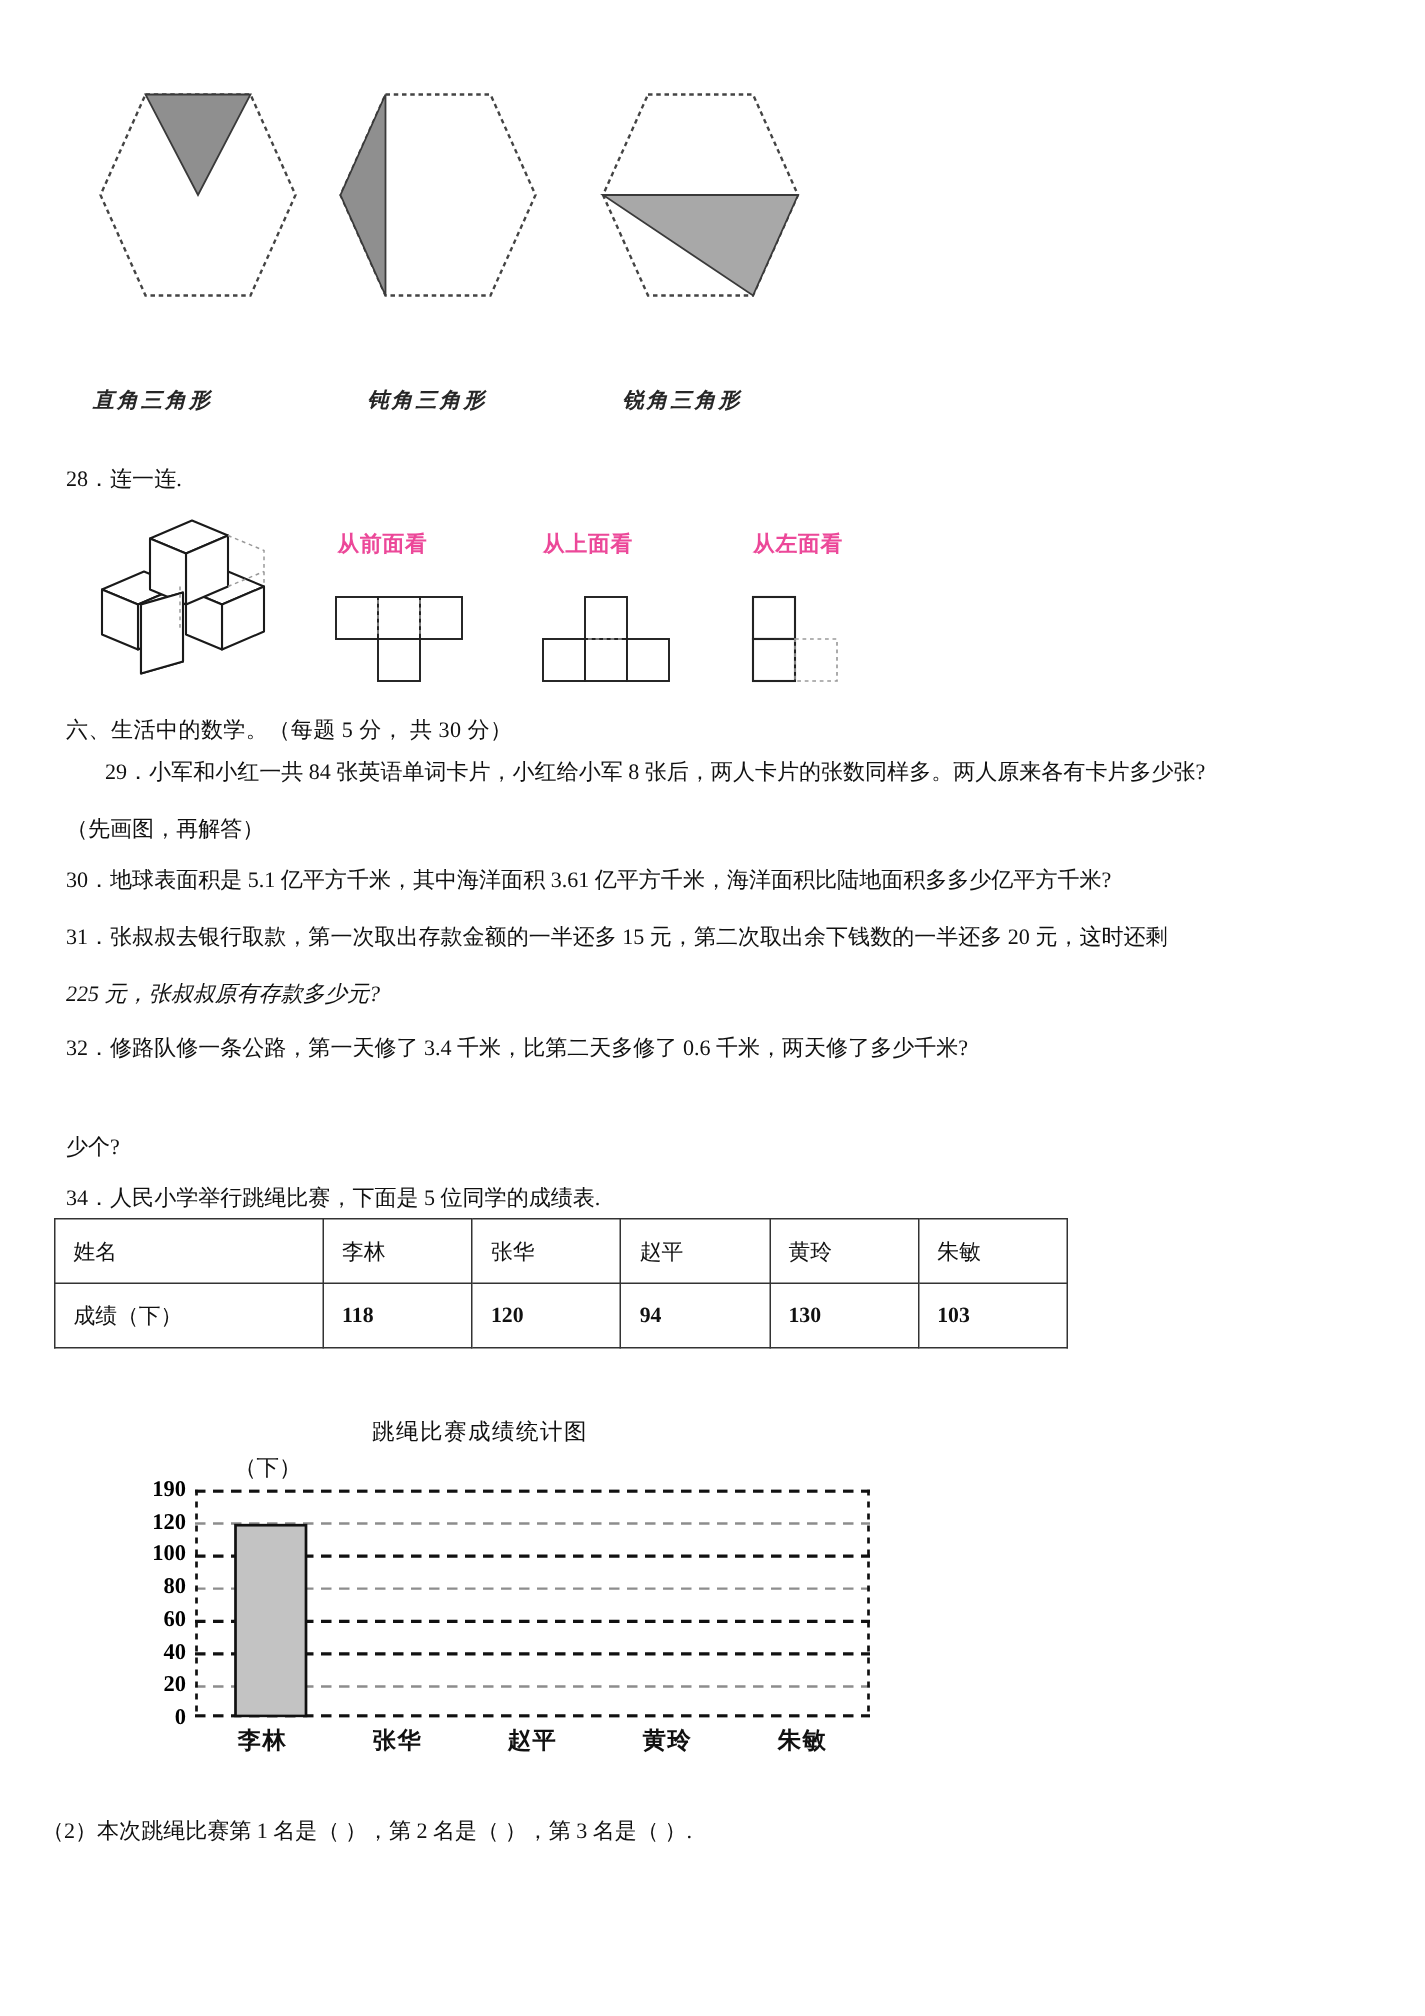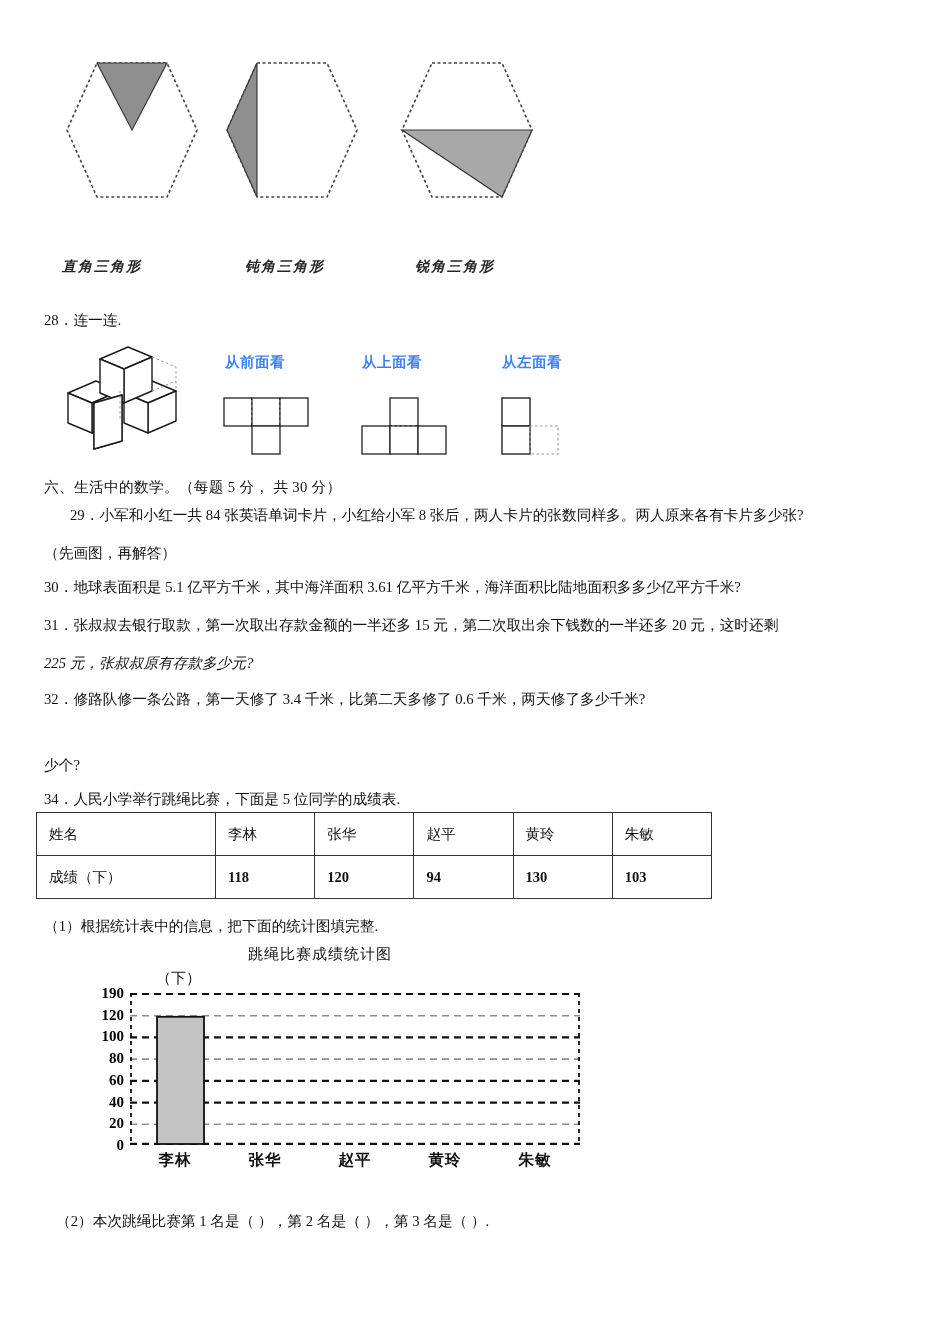--- a/index.html
+++ b/index.html
@@ -53,21 +53,21 @@
     white-space: nowrap;
   }
   .qline.sec { font-size: 14.7px; letter-spacing: .3px; }
 
   
   .view-label {
     position: absolute;
     font-family: "Liberation Serif", serif;
     font-weight: 700;
     font-size: 14.5px;
-    color: #3b82f6;
+    color: #ec4899;
     letter-spacing: .5px;
   }
 
   
   .score-table {
     position: absolute;
     left: 36px;
     top: 812px;
     border-collapse: collapse;
     width: 676px;
@@ -279,21 +279,20 @@
       <td class="hd">成绩（下）</td>
       <td class="num">118</td>
       <td class="num">120</td>
       <td class="num">94</td>
       <td class="num">130</td>
       <td class="num">103</td>
     </tr>
   </tbody>
     </table>
 
-  <div class="qline" style="left:44px; top:917px;">（1）根据统计表中的信息，把下面的统计图填完整.</div>
 
   <div class="chart-wrap">
     <div class="chart-title">跳绳比赛成绩统计图</div>
     <div class="chart-unit">（下）</div>
 
     <div class="ytick-col">
       <span class="ytick" style="top:-6px;">190</span>
       <span class="ytick" style="top:15.7px;">120</span>
       <span class="ytick" style="top:37.4px;">100</span>
       <span class="ytick" style="top:59.1px;">80</span>
@@ -322,15 +321,15 @@
 
     <div class="xtick-row">
       <span class="xtick" style="left:0px;   width:90px;">李林</span>
       <span class="xtick" style="left:90px;  width:90px;">张华</span>
       <span class="xtick" style="left:180px; width:90px;">赵平</span>
       <span class="xtick" style="left:270px; width:90px;">黄玲</span>
       <span class="xtick" style="left:360px; width:90px;">朱敏</span>
     </div>
   </div>
 
-  <div class="qline" style="left:56px; top:1212px;">（2）本次跳绳比赛第 1 名是（   ），第  2 名是（    ），第  3 名是（   ）.</div>
+  <div class="qline" style="left:28px; top:1212px;">（2）本次跳绳比赛第 1 名是（   ），第  2 名是（    ），第  3 名是（   ）.</div>
 
 </div>
 
 </body></html>

